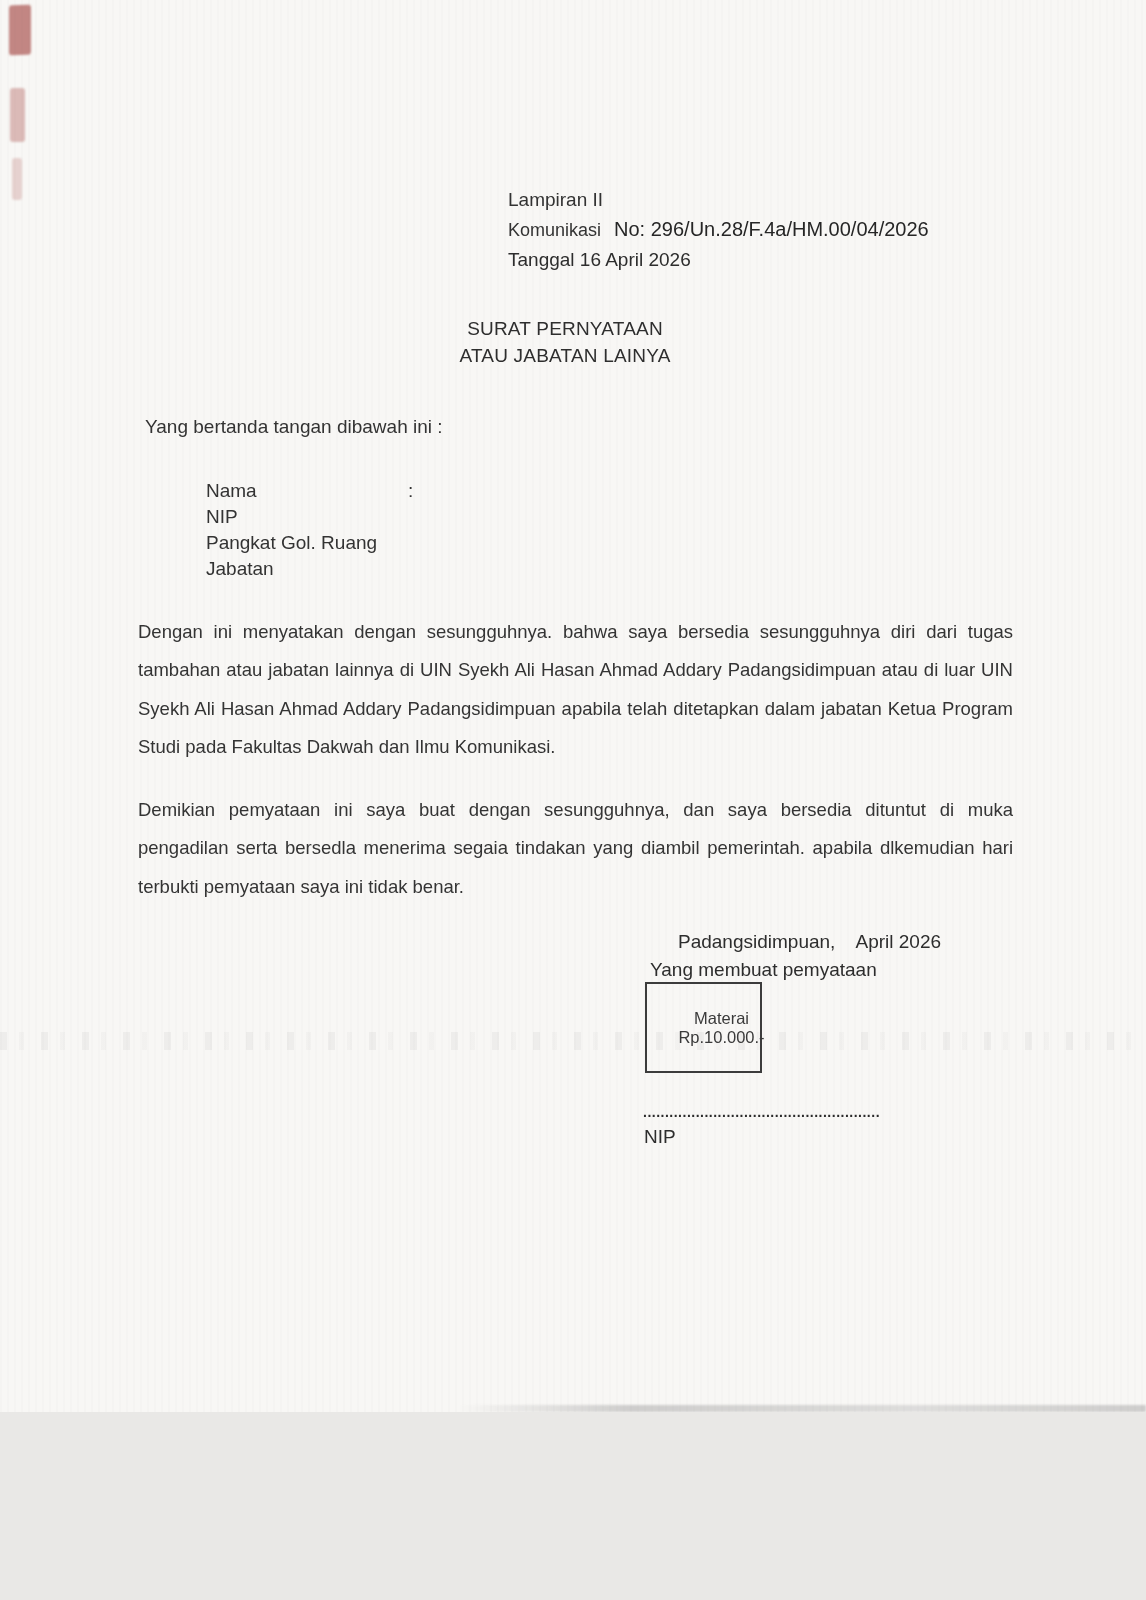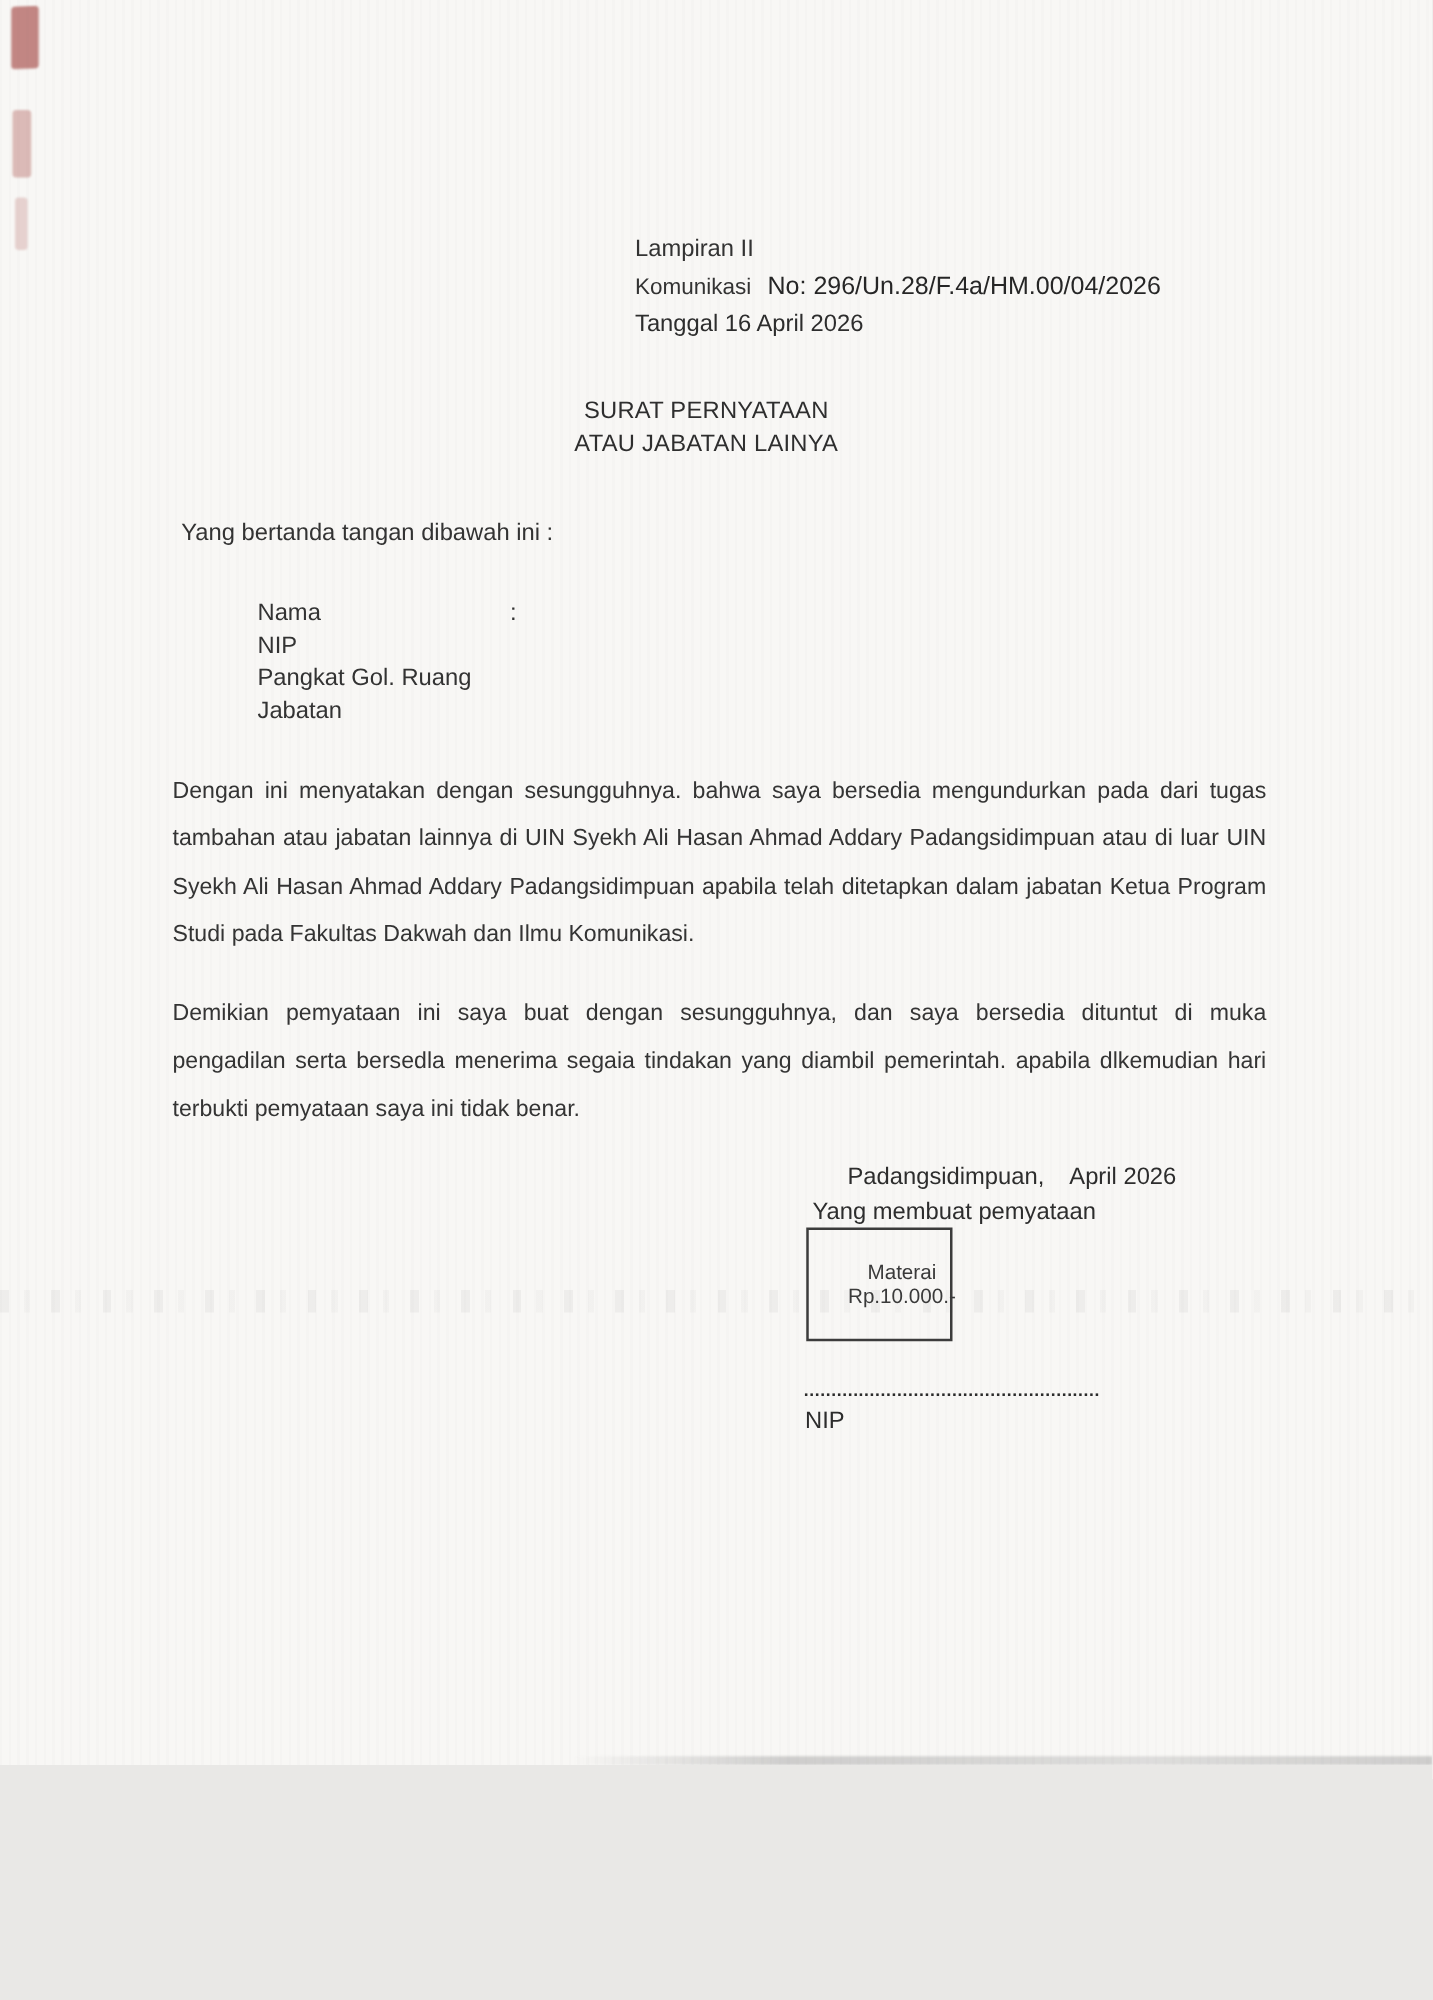--- a/index.html
+++ b/index.html
@@ -107,21 +107,21 @@
       <span>Pangkat Gol. Ruang</span>
       <span class="colon"></span>
     </div>
     <div class="frow">
       <span>Jabatan</span>
       <span class="colon"></span>
     </div>
   </div>
 
   <div class="para" id="para1">
-    <div class="jline">Dengan ini menyatakan dengan sesungguhnya. bahwa saya bersedia mengundurkan pada dari tugas</div>
+    <div class="jline">Dengan ini menyatakan dengan sesungguhnya. bahwa saya bersedia sesungguhnya diri dari tugas</div>
     <div class="jline">tambahan atau jabatan lainnya di UIN Syekh Ali Hasan Ahmad Addary Padangsidimpuan atau di luar UIN</div>
     <div class="jline">Syekh Ali Hasan Ahmad Addary Padangsidimpuan apabila telah ditetapkan dalam jabatan Ketua Program</div>
     <div class="jline last">Studi pada Fakultas Dakwah dan Ilmu Komunikasi.</div>
   </div>
 
   <div class="para" id="para2">
     <div class="jline">Demikian pemyataan ini saya buat dengan sesungguhnya, dan saya bersedia dituntut di muka</div>
     <div class="jline">pengadilan serta bersedla menerima segaia tindakan yang diambil pemerintah. apabila dlkemudian hari</div>
     <div class="jline last">terbukti pemyataan saya ini tidak benar.</div>
   </div>

